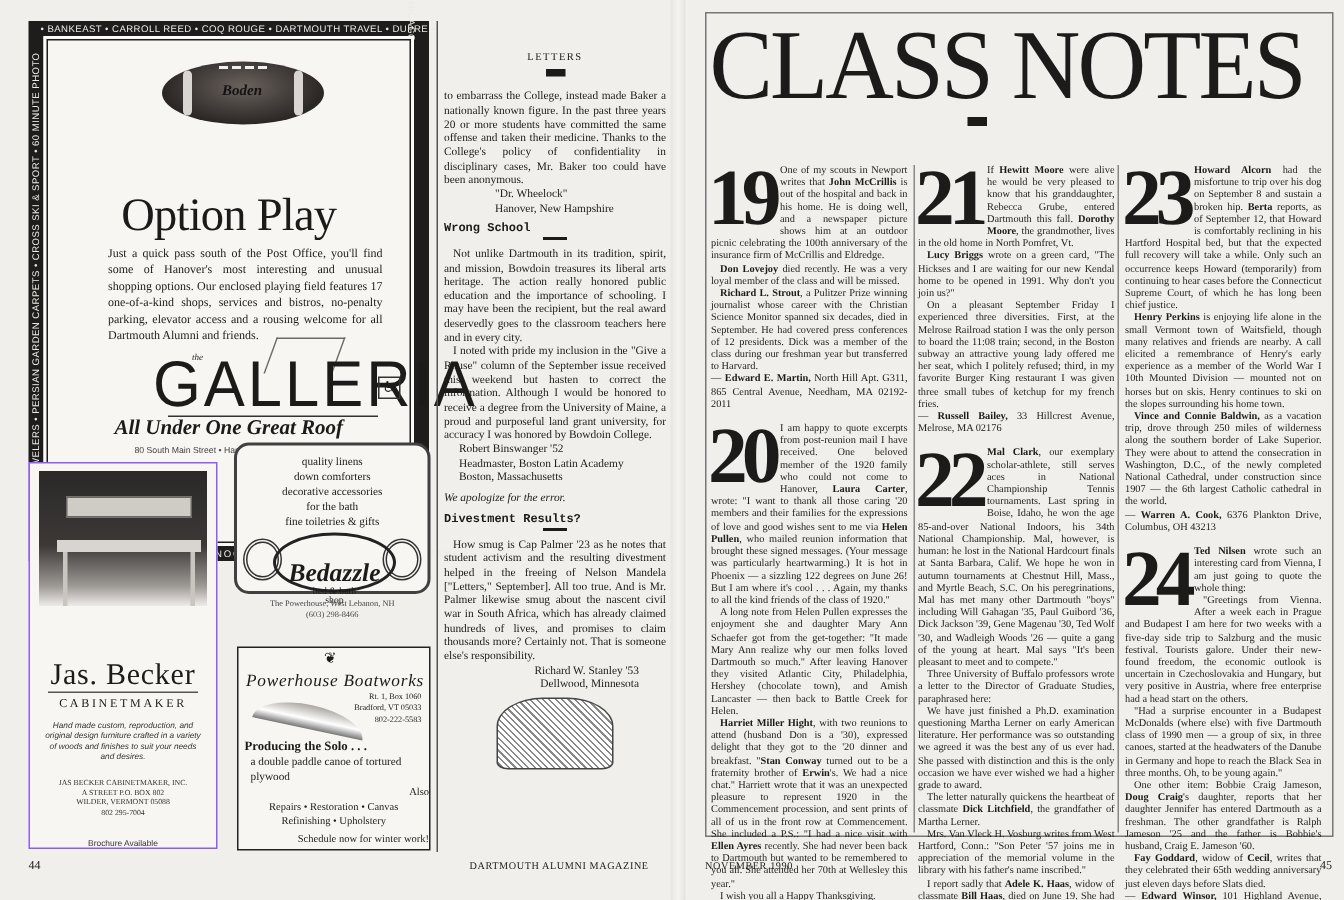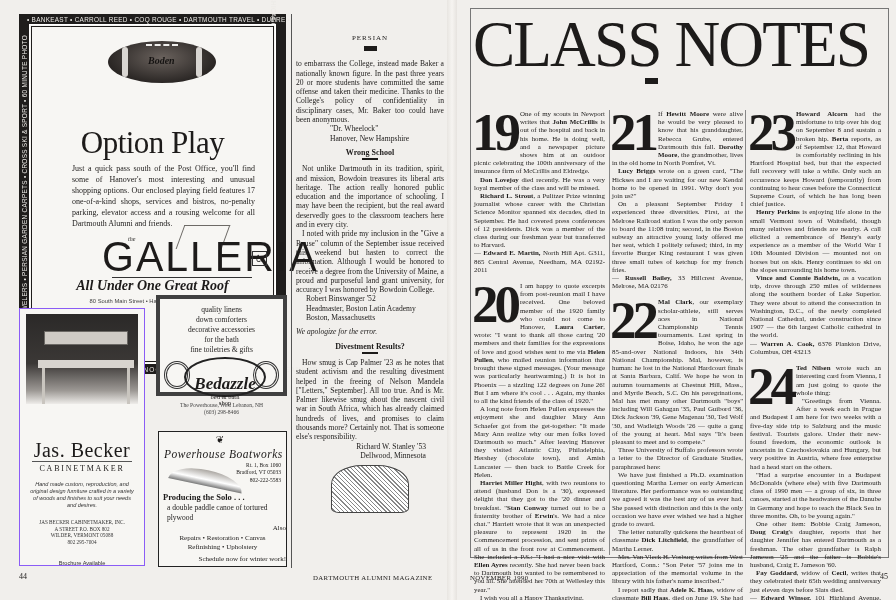--- a/index.html
+++ b/index.html
@@ -33,21 +33,21 @@
   .desk-photo { position: absolute; left: 6px; top: 5px; right: 6px; height: 90px; background: linear-gradient(to bottom, #2b2928 0%, #3b3836 55%, #9c9894 85%, #eeece9 100%); overflow: hidden; }
   .desk-top { position: absolute; left: 18px; top: 17px; width: 84px; height: 14px; background: #cfcbc5; border: 1px solid #6b6864; }
   .desk-surface { position: absolute; left: 12px; top: 46px; width: 96px; height: 8px; background: #d8d4cf; }
   .desk-leg { position: absolute; top: 54px; width: 3px; height: 46px; background: #c9c5bf; }
   .becker-name { position: absolute; left: 0; right: 0; top: 130px; text-align: center; font-size: 20px; letter-spacing: 0.5px; }
   .becker-sub { position: absolute; left: 12px; right: 12px; top: 152px; text-align: center; font-size: 8px; letter-spacing: 1.8px; border-top: 1px solid #555; padding-top: 2px; }
   .becker-desc { position: absolute; left: 10px; right: 10px; top: 172px; text-align: center; font-family: "Liberation Sans", sans-serif; font-size: 5.5px; font-style: italic; line-height: 7px; color: #333; }
   .becker-addr { position: absolute; left: 10px; right: 10px; top: 210px; text-align: center; font-size: 5.2px; line-height: 6.6px; color: #333; }
   .becker-brochure { position: absolute; left: 0; right: 0; top: 251px; text-align: center; font-family: "Liberation Sans", sans-serif; font-size: 5.6px; color: #333; }
 
-  .bedazzle { position: absolute; left: 156px; top: 295px; width: 131px; height: 101px; border: 4px solid #404040; border-radius: 0; background: #f7f6f3; }
+  .bedazzle { position: absolute; left: 156px; top: 295px; width: 131px; height: 101px; border: 2px solid #404040; border-radius: 10px; background: #f7f6f3; }
   .bed-list { position: absolute; left: 0; right: 0; top: 6px; text-align: center; font-size: 7.5px; line-height: 10px; }
   .bed-oval { position: absolute; left: 24px; top: 58px; width: 82px; height: 40px; border: 2px solid #222; border-radius: 50%; text-align: center; }
   .bed-swirl { position: absolute; top: 62px; width: 26px; height: 28px; border: 3px double #333; border-radius: 50%; }
   .bed-name { font-size: 17px; display: block; margin-top: 15px; font-style: italic; font-weight: bold; }
   .bed-sub { font-size: 6.5px; line-height: 6px; display: block; }
   .bed-addr { position: absolute; left: 0; right: 0; top: 103px; text-align: center; font-size: 5.6px; line-height: 7px; color: #444; }
 
   .fiddle { position: absolute; left: 158px; top: 431px; width: 129px; height: 136px; border: 1px solid #222; background: #f7f6f3; }
   .fid-title { position: absolute; left: 5px; top: 16px; font-size: 11.5px; font-style: italic; letter-spacing: 0.5px; }
   .fid-fern { position: absolute; left: 57px; top: 2px; font-size: 10px; font-family: "DejaVu Sans", sans-serif; }
@@ -63,21 +63,21 @@
 
   .col-divider { position: absolute; left: 291px; top: 14px; width: 1px; height: 554px; background: #555; }
   .letters { position: absolute; left: 296px; top: 34px; width: 148px; font-size: 7.6px; line-height: 9.3px; text-align: justify; }
   .letters-head { text-align: center; font-size: 7px; letter-spacing: 1px; margin-bottom: 3px; }
   .tab-mark { display: block; width: 13px; height: 5px; margin: 0 auto 8px; background: #1d1b1a; }
   .letters p { text-indent: 6px; }
   .letters p.noindent { text-indent: 0; }
   .letters .sig { text-align: left; padding-left: 34px; text-indent: 0; }
   .letters .sig2 { text-align: left; padding-left: 10px; text-indent: 0; }
   .letters .sig3 { text-align: right; text-indent: 0; padding-right: 18px; }
-  .letters h4 { text-align: center; font-size: 8px; font-weight: bold; margin: 5px 0 1px; }
+  .letters h4 { font-size: 8px; font-weight: bold; margin: 5px 0 1px; font-family: Liberation Mono, monospace; }
   .letters .dash { display: block; width: 16px; height: 2px; background: #1d1b1a; margin: 0 auto 4px; }
   .letters .ital { font-style: italic; text-indent: 0; margin: 5px 0 3px; }
   .illus { width: 78px; height: 48px; margin: 5px auto 0; border: 1px solid #444; border-radius: 40% 40% 10% 10%; background: repeating-linear-gradient(45deg, #fff 0 2px, #888 2px 3px); }
   .mag-footer { position: absolute; left: 313px; top: 574px; font-size: 6.8px; letter-spacing: 0.4px; }
 
   
   .cn-box { position: absolute; left: 470px; top: 8px; width: 419px; height: 550px; border: 1px solid #777; }
   .cn-title { position: absolute; left: 473px; top: 13px; width: 415px; font-size: 66px; letter-spacing: -2px; line-height: 62px; white-space: nowrap; transform: scaleX(0.96); transform-origin: left; }
   .cn-mark { position: absolute; left: 645px; top: 78px; width: 13px; height: 6px; background: #1d1b1a; }
   .cn-col { position: absolute; top: 110px; width: 131px; font-size: 6.9px; line-height: 8.2px; text-align: justify; }
@@ -176,21 +176,21 @@
     <div class="fid-services">
       <div>Repairs  •  Restoration  •  Canvas</div>
       <div>Refinishing  •  Upholstery</div>
     </div>
     <div class="fid-sched">Schedule now for winter work!</div>
   </div>
 
   <div class="col-divider"></div>
 
   <div class="letters">
-    <div class="letters-head">PERSIAN</div>
+    <div class="letters-head">LETTERS</div>
     <span class="tab-mark"></span>
     <p class="noindent">to embarrass the College, instead made Baker a nationally known figure. In the past three years 20 or more students have committed the same offense and taken their medicine. Thanks to the College's policy of confidentiality in disciplinary cases, Mr. Baker too could have been anonymous.</p>
     <p class="sig">"Dr. Wheelock"</p>
     <p class="sig">Hanover, New Hampshire</p>
     <h4>Wrong School</h4>
     <span class="dash"></span>
     <p>Not unlike Dartmouth in its tradition, spirit, and mission, Bowdoin treasures its liberal arts heritage. The action really honored public education and the importance of schooling. I may have been the recipient, but the real award deservedly goes to the classroom teachers here and in every city.</p>
     <p>I noted with pride my inclusion in the "Give a Rouse" column of the September issue received this weekend but hasten to correct the information. Although I would be honored to receive a degree from the University of Maine, a proud and purposeful land grant university, for accuracy I was honored by Bowdoin College.</p>
     <p class="sig2">Robert Binswanger '52</p>
     <p class="sig2">Headmaster, Boston Latin Academy</p>

